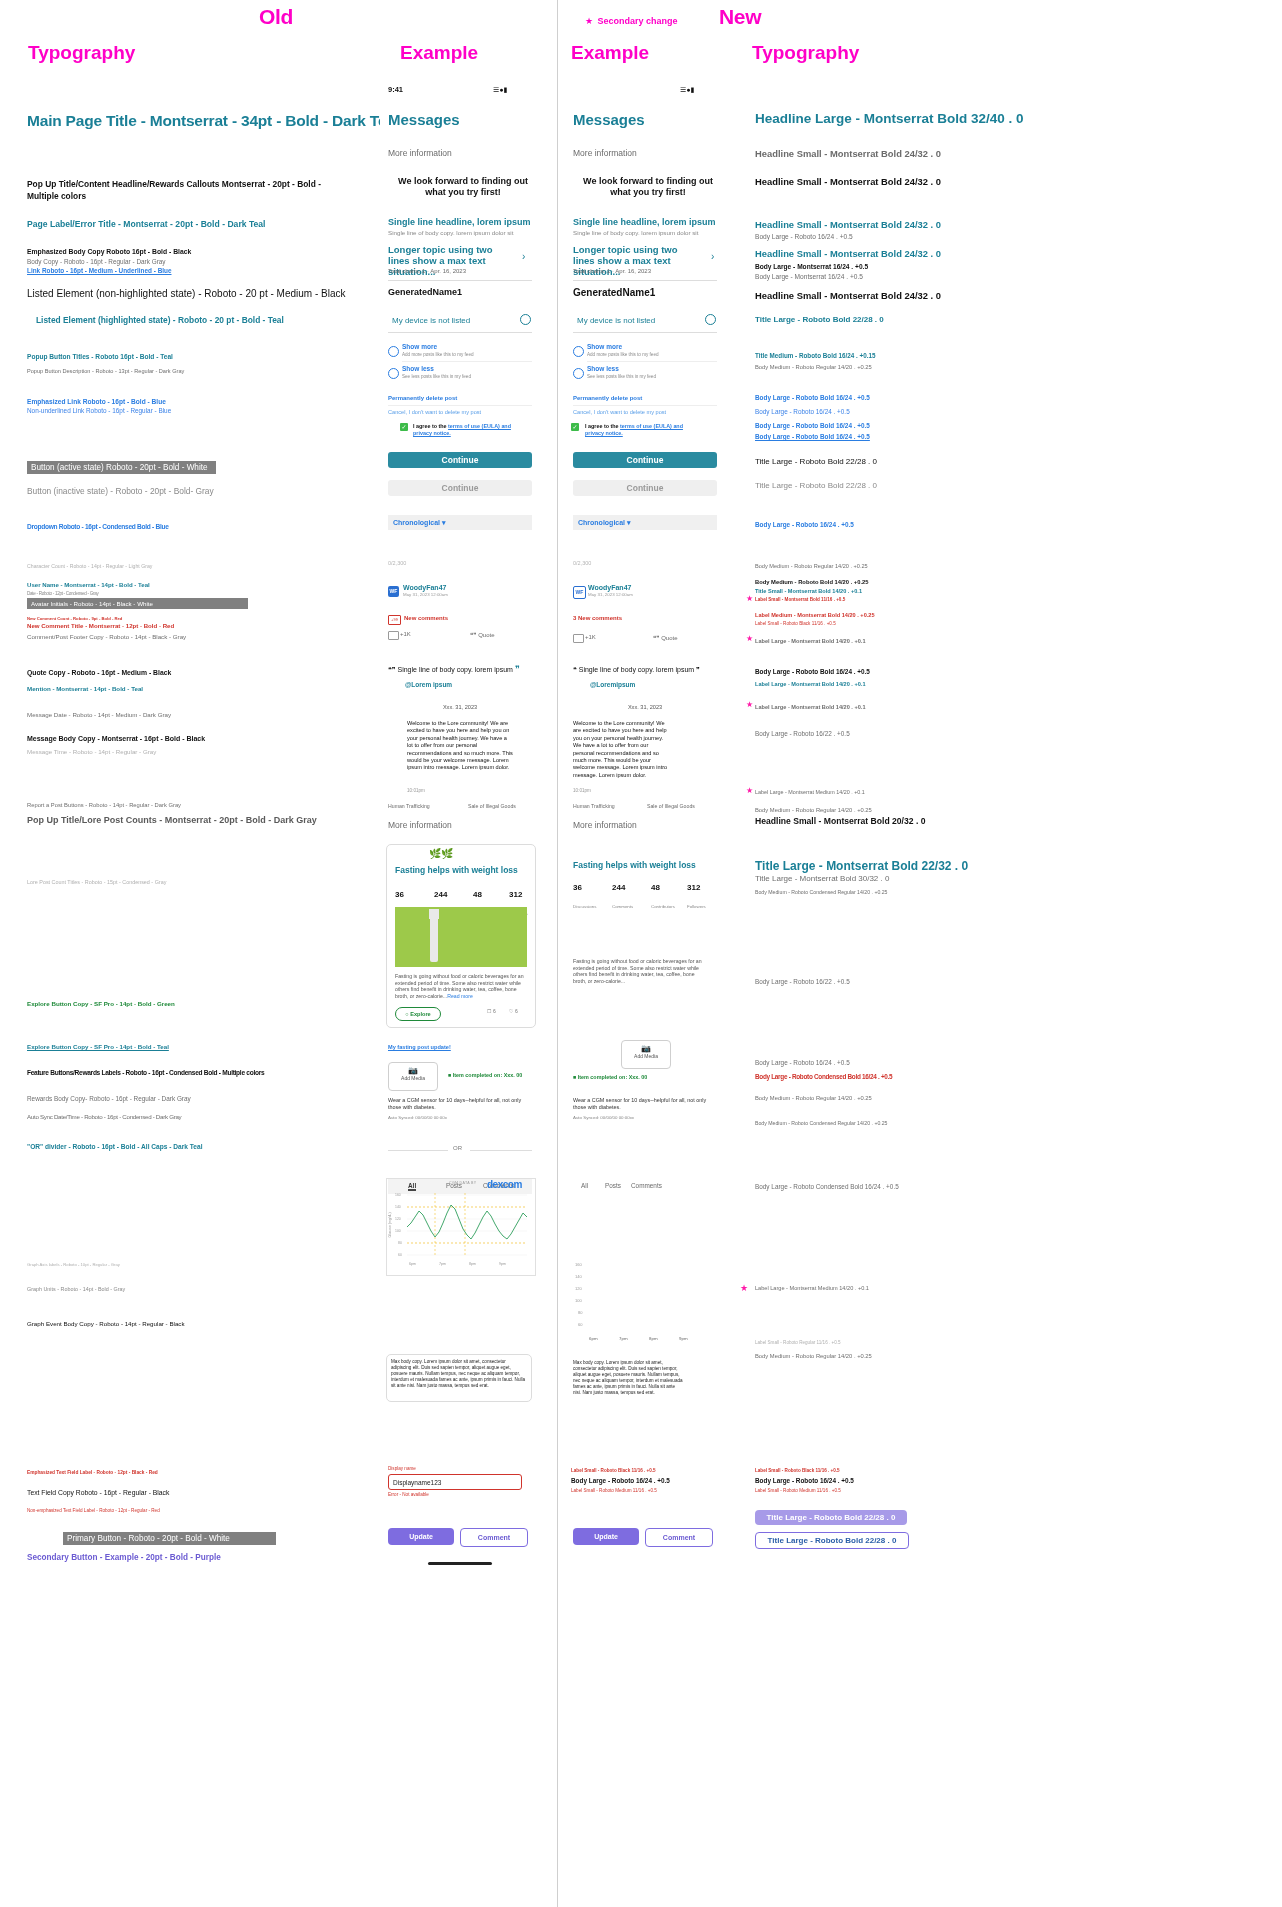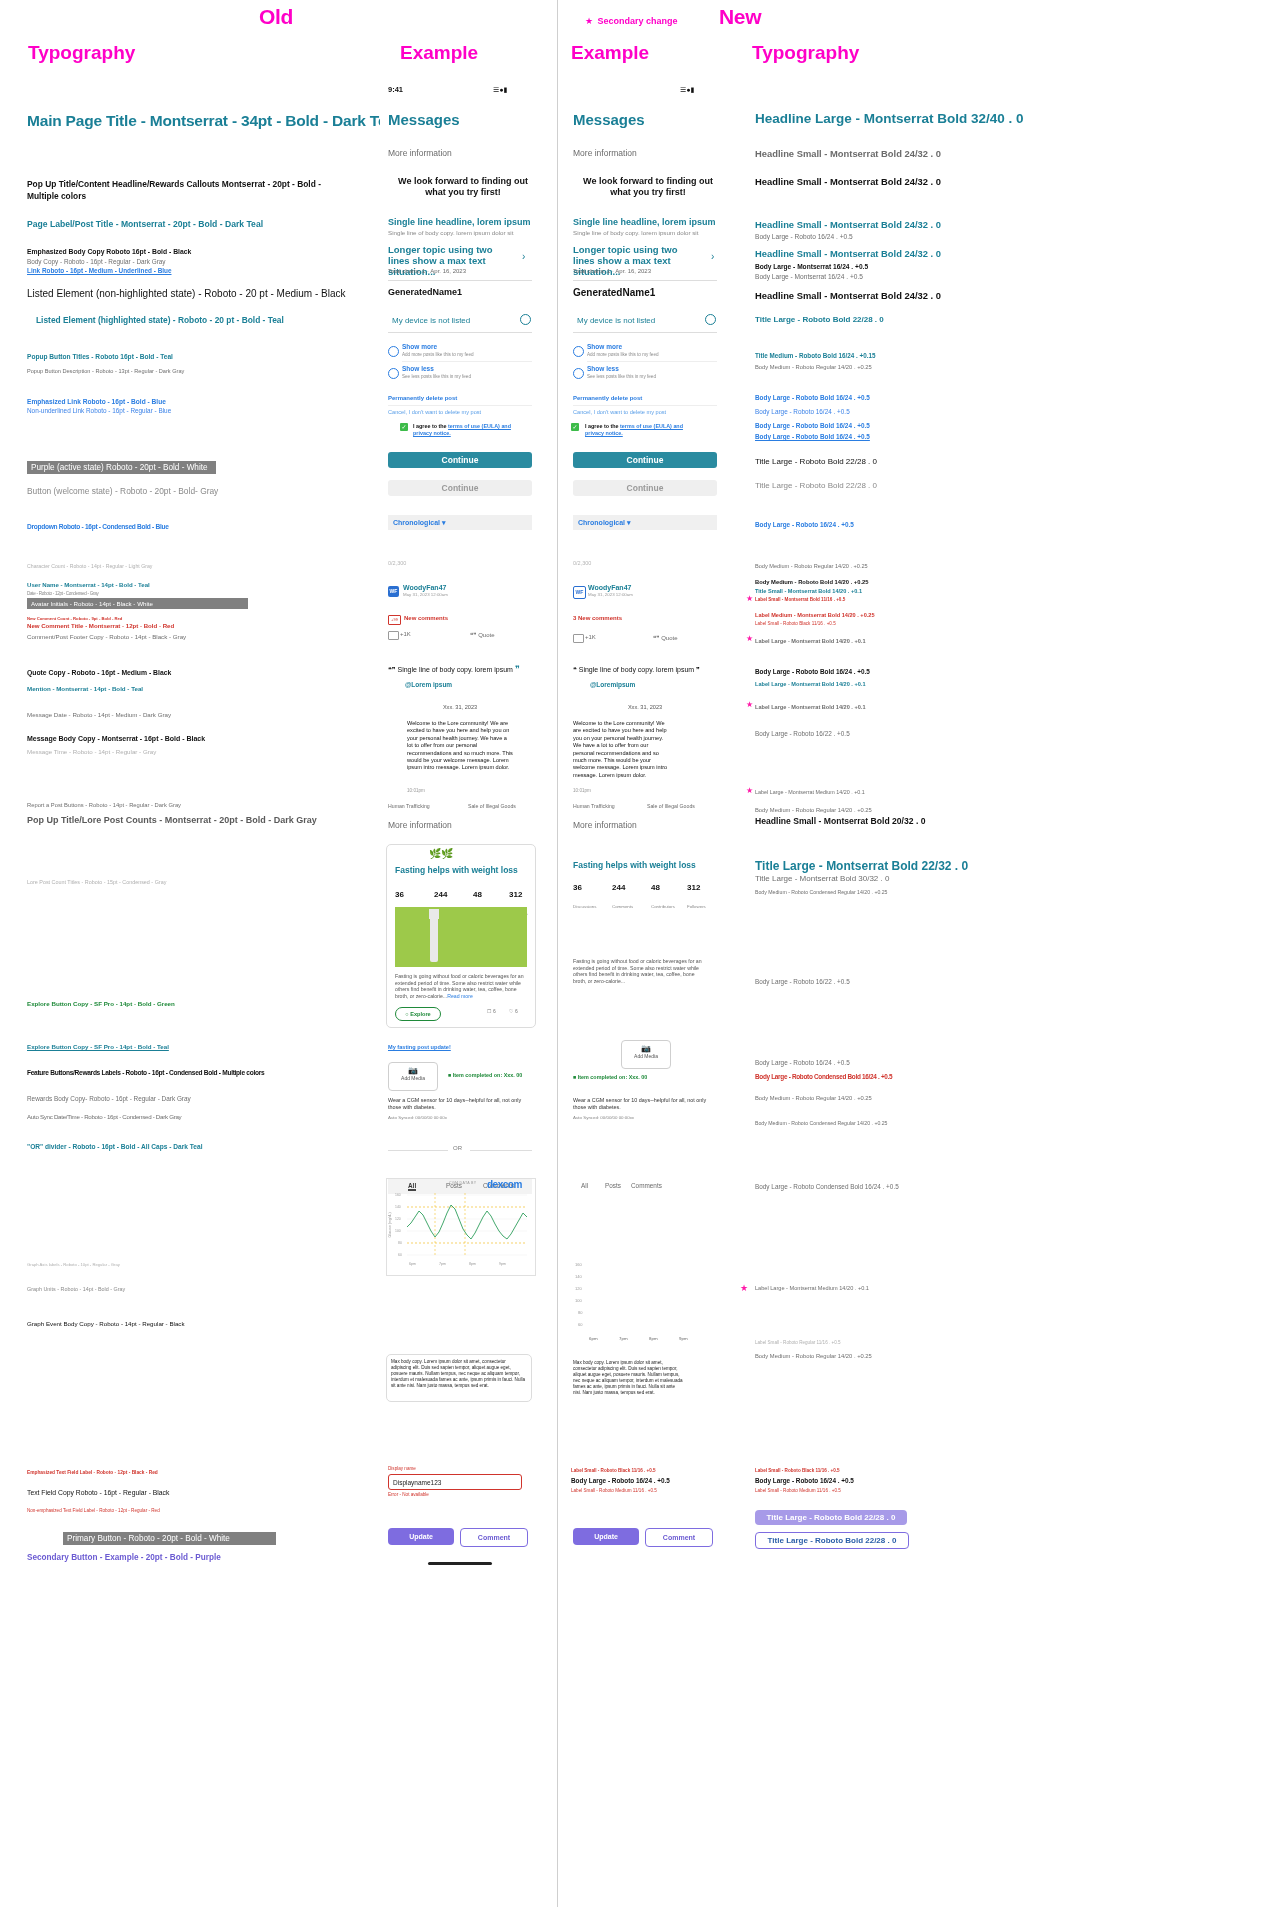--- a/index.html
+++ b/index.html
@@ -98,37 +98,37 @@
 </div>
 <div class="abs magenta hdr-sub" style="left:28px;top:42px;">Typography</div>
 <div class="abs magenta hdr-sub" style="left:400px;top:42px;">Example</div>
 <div class="abs magenta hdr-sub" style="left:571px;top:42px;">Example</div>
 <div class="abs magenta hdr-sub" style="left:752px;top:42px;">Typography</div>
 
 <div class="abs spec teal b" style="left:27px;top:112px;font-size:15.5px;letter-spacing:-.2px;">Main Page Title - Montserrat - 34pt - Bold - Dark Teal</div>
 
 <div class="abs black b" style="left:27px;top:178px;font-size:8.4px;line-height:12px;width:300px;">Pop Up Title/Content Headline/Rewards Callouts  Montserrat - 20pt - Bold - Multiple colors</div>
 
-<div class="abs spec teal b" style="left:27px;top:219px;font-size:8.6px;">Page Label/Post Title - Montserrat - 20pt - Bold - Dark Teal</div>
+<div class="abs spec teal b" style="left:27px;top:219px;font-size:8.6px;">Page Label/Error Title - Montserrat - 20pt - Bold - Dark Teal</div>
 
 <div class="abs spec black b" style="left:27px;top:248px;font-size:6.8px;">Emphasized Body Copy  Roboto 16pt - Bold - Black</div>
 <div class="abs spec dgray" style="left:27px;top:258px;font-size:6.4px;">Body Copy - Roboto - 16pt - Regular - Dark Gray</div>
 <div class="abs spec blue u b" style="left:27px;top:267px;font-size:6.4px;">Link  Roboto - 16pt - Medium - Underlined - Blue</div>
 
 <div class="abs spec black" style="left:27px;top:288px;font-size:10px;">Listed Element (non-highlighted state) - Roboto - 20 pt - Medium - Black</div>
 <div class="abs spec teal b" style="left:27px;top:315px;font-size:8.4px;padding-left:9px;">Listed Element (highlighted state) - Roboto - 20 pt - Bold - Teal</div>
 
 <div class="abs spec teal b" style="left:27px;top:353px;font-size:6.6px;">Popup Button Titles - Roboto 16pt - Bold - Teal</div>
 <div class="abs spec dgray" style="left:27px;top:368px;font-size:5.6px;">Popup Button Description - Roboto - 13pt - Regular - Dark Gray</div>
 
 <div class="abs spec blue b" style="left:27px;top:398px;font-size:6.6px;">Emphasized Link  Roboto - 16pt - Bold - Blue</div>
 <div class="abs spec blue2" style="left:27px;top:407px;font-size:6.4px;">Non-underlined Link  Roboto - 16pt - Regular - Blue</div>
 
-<div class="abs gbar-wide" style="left:27px;top:461px;font-size:8.2px;width:181px;">Purple (active state)  Roboto - 20pt - Bold - White</div>
-<div class="abs spec mgray" style="left:27px;top:486px;font-size:8.4px;">Button (welcome state) - Roboto - 20pt - Bold- Gray</div>
+<div class="abs gbar-wide" style="left:27px;top:461px;font-size:8.2px;width:181px;">Button (active state)  Roboto - 20pt - Bold - White</div>
+<div class="abs spec mgray" style="left:27px;top:486px;font-size:8.4px;">Button (inactive state) - Roboto - 20pt - Bold- Gray</div>
 
 <div class="abs spec blue b cond" style="left:27px;top:523px;font-size:6.6px;">Dropdown  Roboto - 16pt - Condensed Bold - Blue</div>
 
 <div class="abs spec lgray" style="left:27px;top:563px;font-size:5.2px;">Character Count - Roboto - 14pt - Regular - Light Gray</div>
 
 <div class="abs spec teal b" style="left:27px;top:581px;font-size:6.1px;">User Name - Montserrat - 14pt - Bold - Teal</div>
 <div class="abs spec mgray cond" style="left:27px;top:591px;font-size:4.6px;">Date - Roboto - 12pt - Condensed - Gray</div>
 <div class="abs gbar-wide" style="left:27px;top:598px;font-size:6.2px;width:213px;">Avatar Initials - Roboto - 14pt - Black - White</div>
 
 <div class="abs spec red b" style="left:27px;top:616px;font-size:4.2px;">New Comment Count - Roboto - 9pt - Bold - Red</div>

